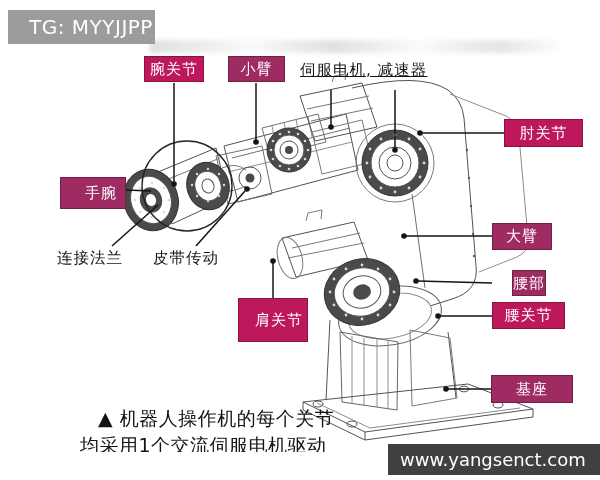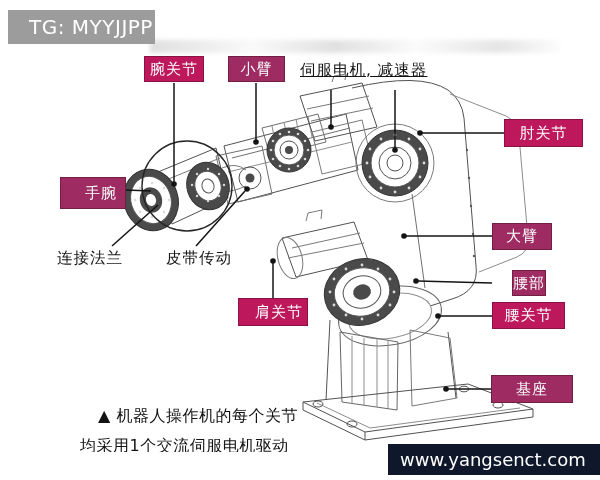--- a/index.html
+++ b/index.html
@@ -28,27 +28,27 @@
     position:absolute;display:flex;align-items:center;justify-content:center;
     color:#fff;font-size:15px;letter-spacing:1px;
     border:1px solid rgba(0,0,0,.28);box-sizing:border-box;white-space:nowrap;
   }
   .tag.teal{background:#be185d;}
   .tag.magenta{background:#9e2b62;}
   .plainlabel{
     position:absolute;color:#161616;font-size:15.5px;white-space:nowrap;letter-spacing:1px;
   }
   .caption{
-    position:absolute;color:#131313;font-size:16px;white-space:nowrap;letter-spacing:.5px;
+    position:absolute;color:#131313;font-size:19px;white-space:nowrap;letter-spacing:.5px;
   }
   .caption.clip{height:18px;overflow:hidden;line-height:23px;}
   
   .wm-bar{
     position:absolute;left:388px;top:444px;width:212px;height:31px;
-    background:#0f172a;color:#ffffff;font-size:18px;
+    background:#404040;color:#ffffff;font-size:18px;
     display:flex;align-items:center;padding-left:12px;box-sizing:border-box;
   }
 </style>
 </head>
 <body>
 
 <div class="ghost-band"></div>
 
 <svg class="robot" width="600" height="480" viewBox="0 0 600 480" aria-hidden="true">
   <g stroke="#525252" stroke-width="1" fill="none">
@@ -245,23 +245,23 @@
 </div>
 
 <div class="tag teal" style="left:144px;top:56px;width:60px;height:26px;">腕关节</div>
 <div class="tag magenta" style="left:228px;top:56px;width:57px;height:26px;">小臂</div>
 <div class="plainlabel" style="left:300px;top:60px;text-decoration:underline;">伺服电机, 减速器</div>
 <div class="tag teal" style="left:504px;top:119px;width:79px;height:28px;">肘关节</div>
 <div class="tag magenta" style="left:60px;top:177px;width:66px;height:32px;padding-left:16px;">手腕</div>
 <div class="tag magenta" style="left:492px;top:223px;width:60px;height:27px;">大臂</div>
 <div class="tag magenta" style="left:512px;top:270px;width:34px;height:26px;">腰部</div>
 <div class="tag teal" style="left:492px;top:302px;width:73px;height:27px;">腰关节</div>
-<div class="tag teal" style="left:238px;top:298px;width:70px;height:28px;padding-left:12px;">肩关节</div>
+<div class="tag teal" style="left:238px;top:298px;width:70px;height:44px;padding-left:12px;">肩关节</div>
 <div class="tag magenta" style="left:491px;top:375px;width:82px;height:28px;">基座</div>
 <div class="plainlabel" style="left:57px;top:248px;">连接法兰</div>
-<div class="plainlabel" style="left:166px;top:248px;">皮带传动</div>
+<div class="plainlabel" style="left:153px;top:248px;">皮带传动</div>
 
 <div class="caption" style="left:98px;top:406px;">▲ 机器人操作机的每个关节</div>
 <div class="caption clip" style="left:80px;top:434px;">均采用1个交流伺服电机驱动</div>
 
 <div class="wm-bar">
   <span>www.yangsenct.com</span>
 </div>
 
 </body></html>

